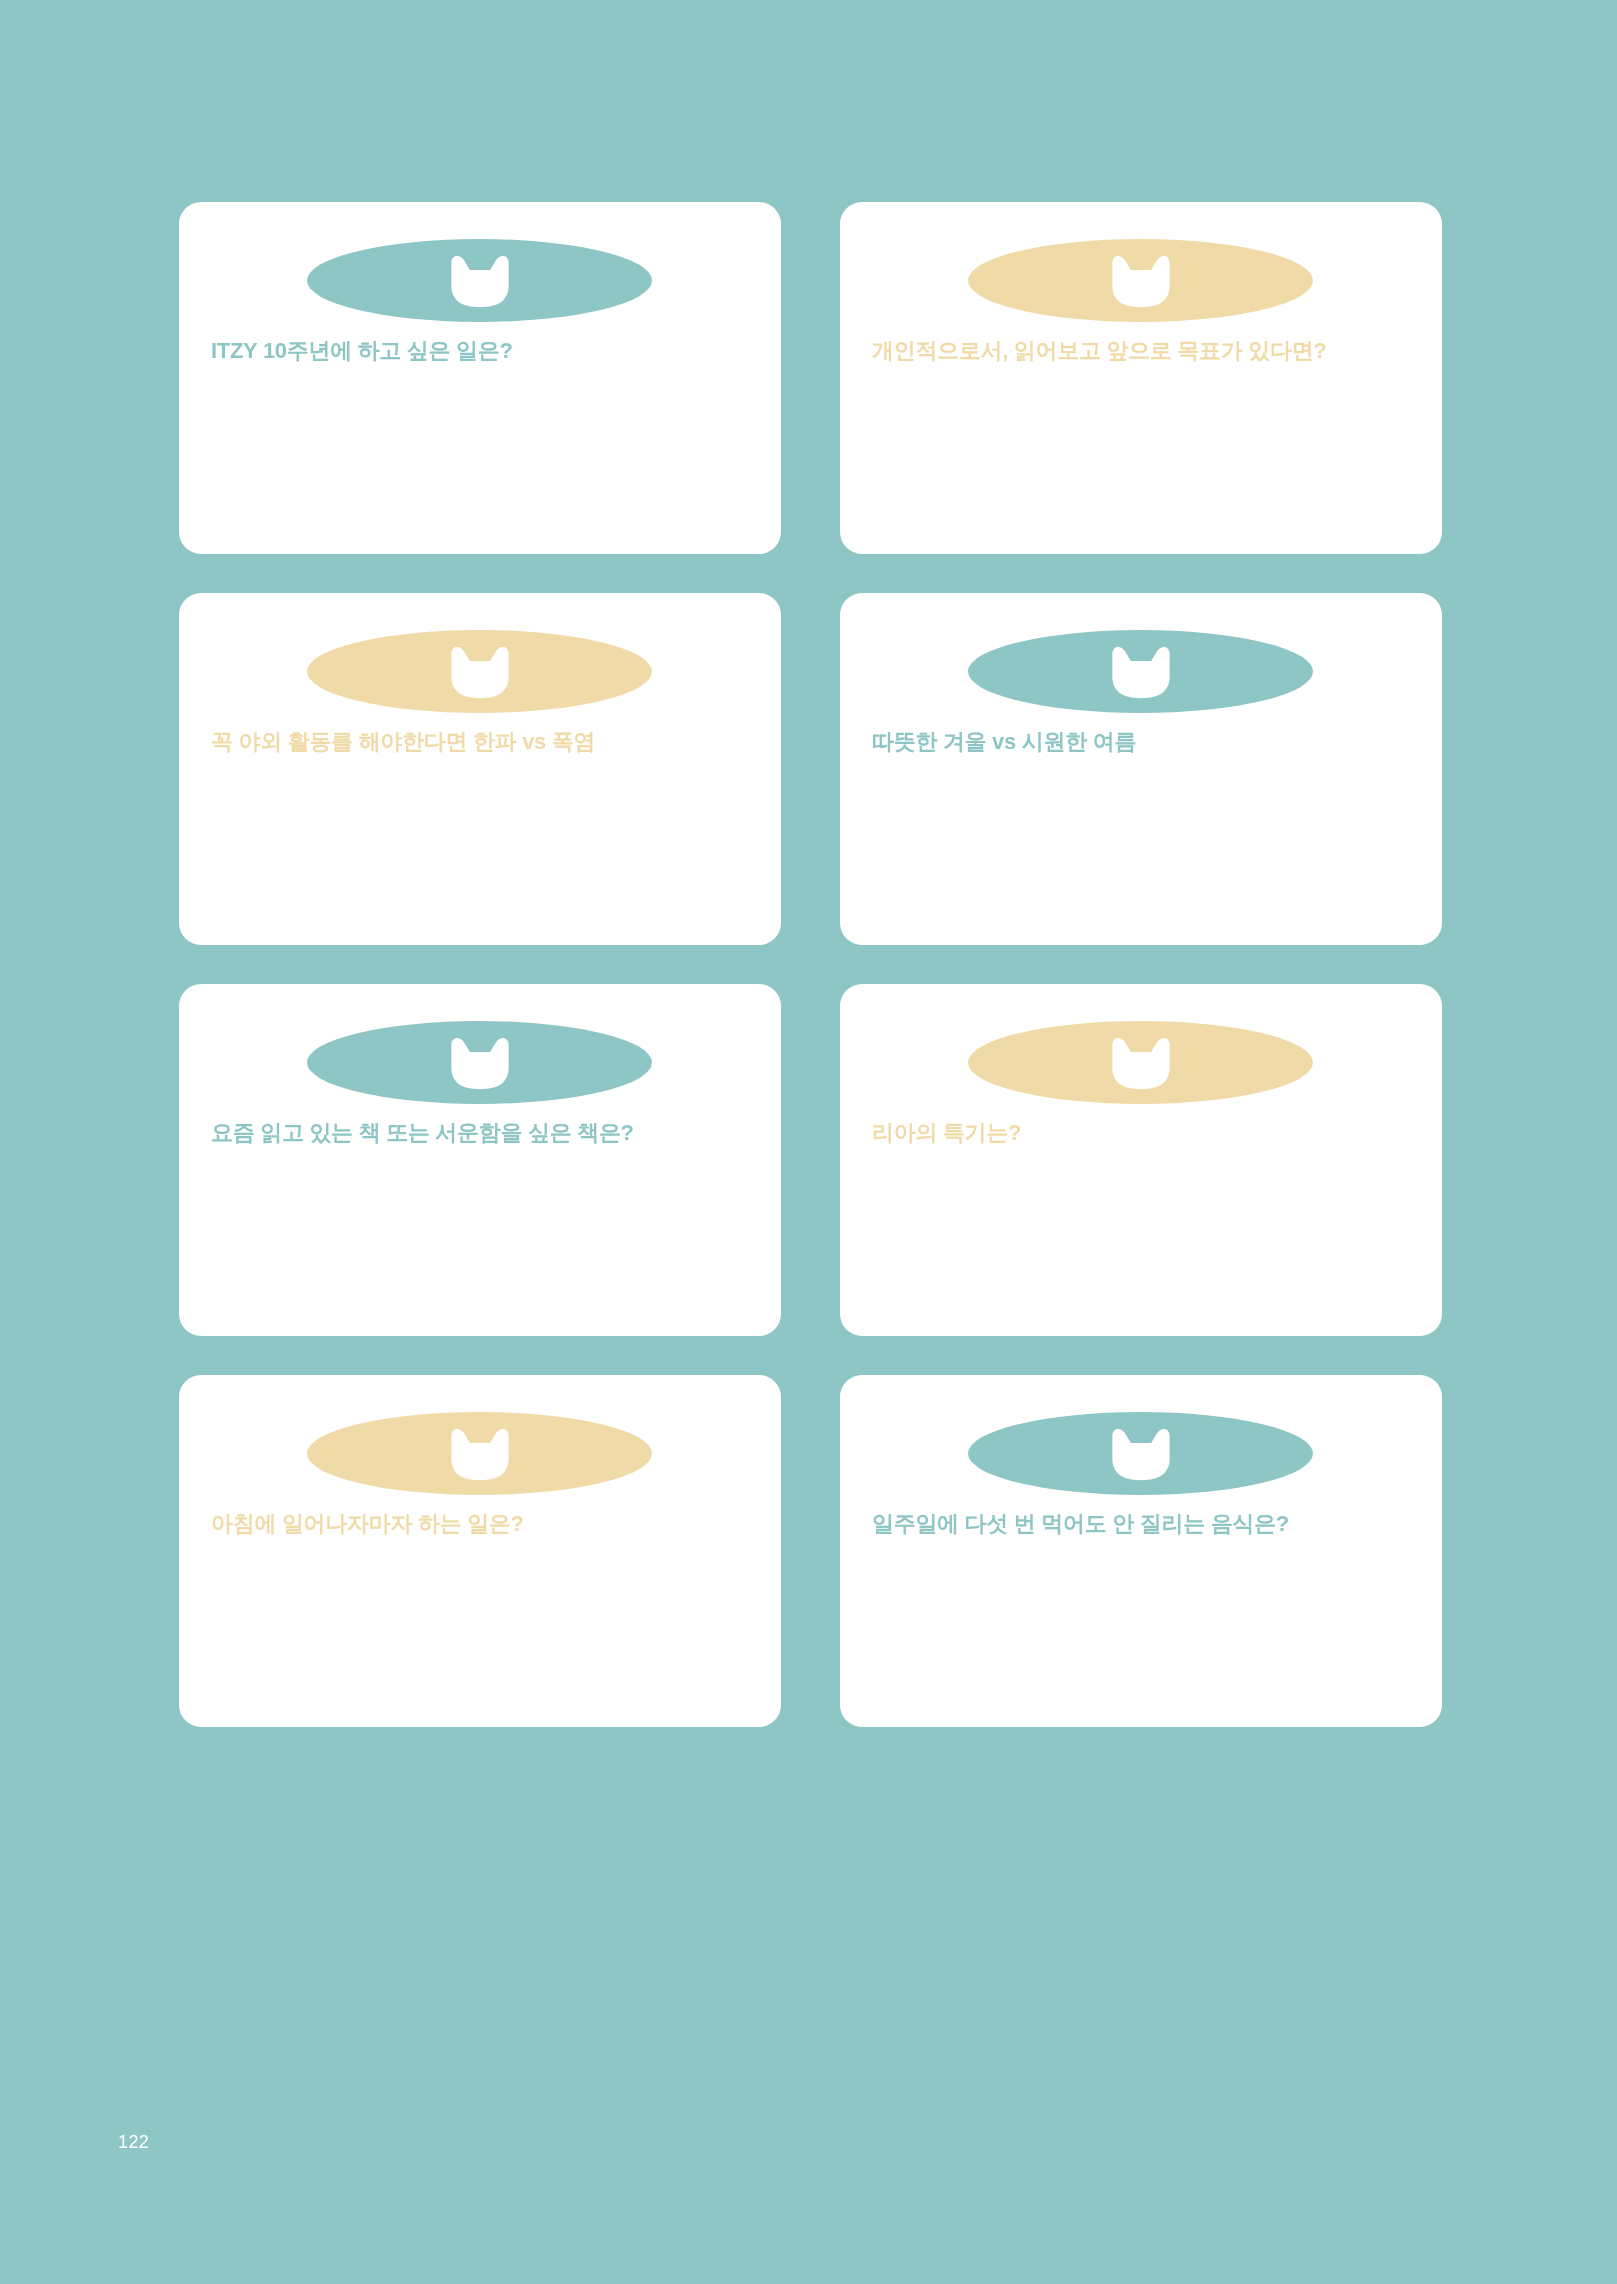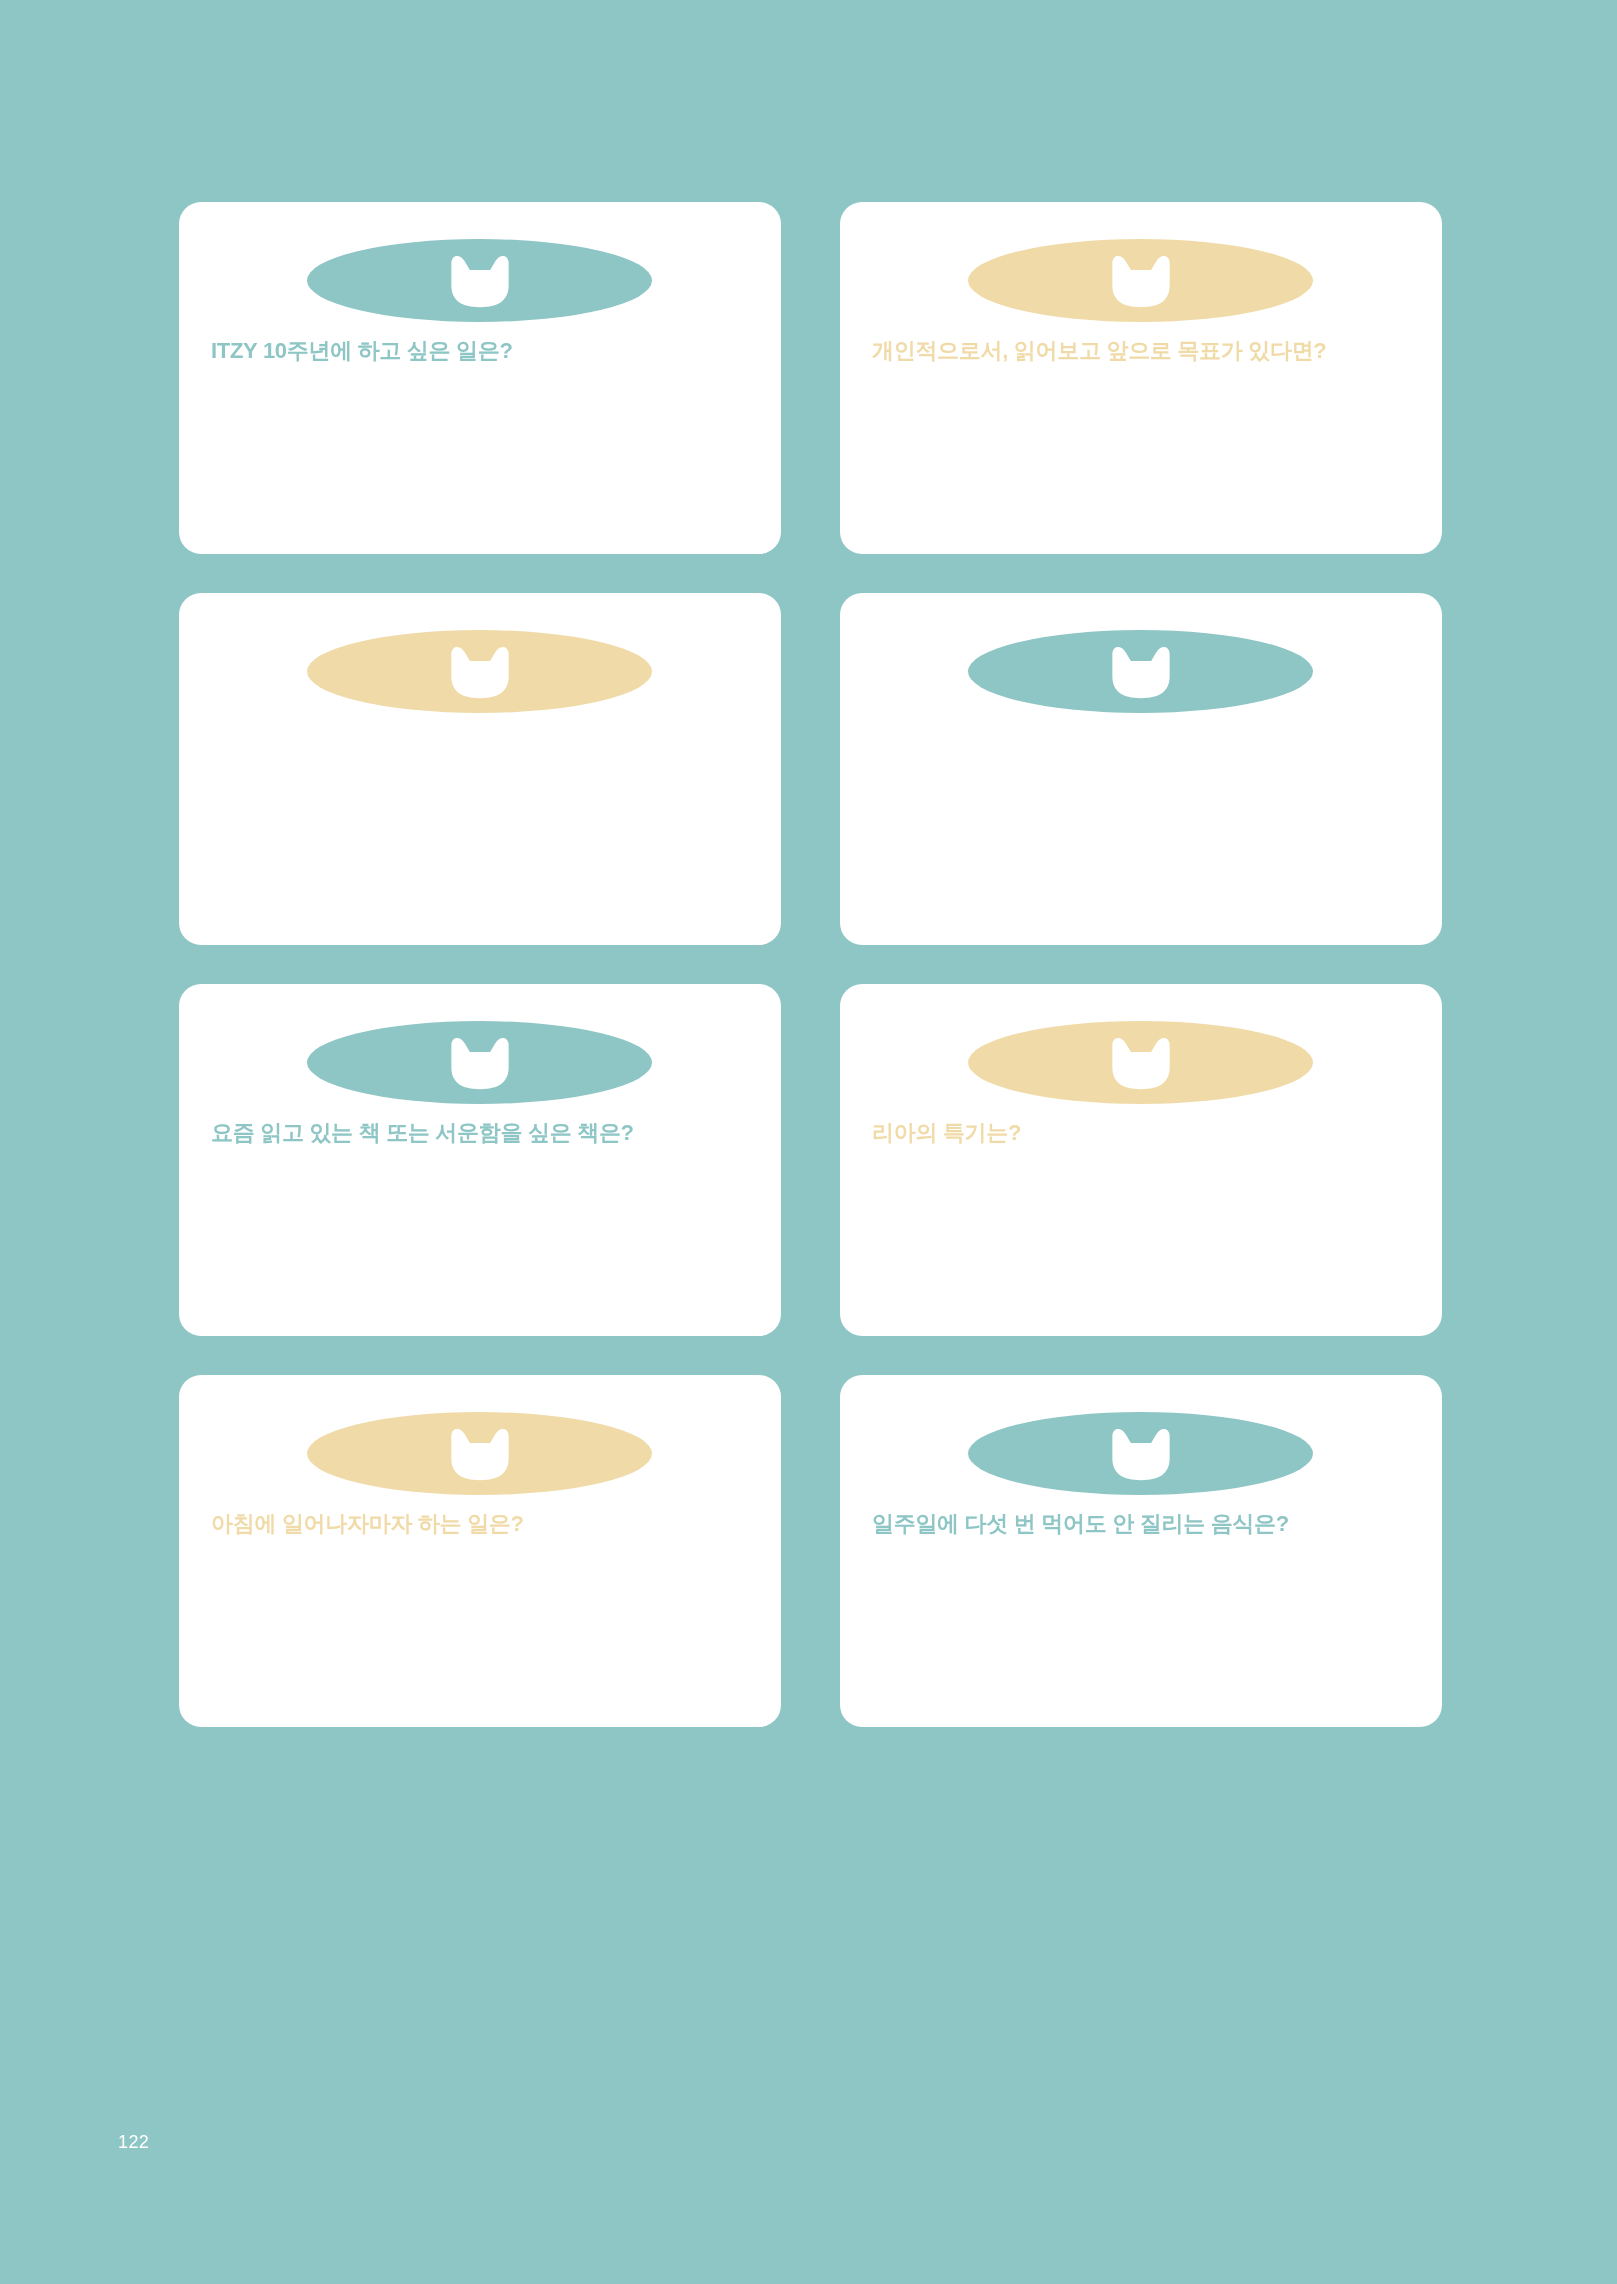--- a/index.html
+++ b/index.html
@@ -110,28 +110,30 @@
       </div>
       <div class="card-question cream">개인적으로서, 읽어보고 앞으로 목표가 있다면?</div>
     </div>
 
     <div class="card">
       <div class="card-ellipse cream">
         <svg class="cat-icon" viewBox="0 0 84 70">
           <path d="M8 14 C8 4 18 2 24 12 L30 22 L54 22 L60 12 C66 2 76 4 76 14 L76 40 C76 58 64 66 42 66 C20 66 8 58 8 40 Z" fill="#ffffff"></path>
         </svg>
       </div>
+      <div class="card-question cream">꼭 야외 활동를 해야한다면 한파 vs 폭염</div>
     </div>
 
     <div class="card">
       <div class="card-ellipse teal">
         <svg class="cat-icon" viewBox="0 0 84 70">
           <path d="M8 14 C8 4 18 2 24 12 L30 22 L54 22 L60 12 C66 2 76 4 76 14 L76 40 C76 58 64 66 42 66 C20 66 8 58 8 40 Z" fill="#ffffff"></path>
         </svg>
       </div>
+      <div class="card-question teal">따뜻한 겨울 vs 시원한 여름</div>
     </div>
 
     <div class="card">
       <div class="card-ellipse teal">
         <svg class="cat-icon" viewBox="0 0 84 70">
           <path d="M8 14 C8 4 18 2 24 12 L30 22 L54 22 L60 12 C66 2 76 4 76 14 L76 40 C76 58 64 66 42 66 C20 66 8 58 8 40 Z" fill="#ffffff"></path>
         </svg>
       </div>
       <div class="card-question teal">요즘 읽고 있는 책 또는 서운함을 싶은 책은?</div>
     </div>

